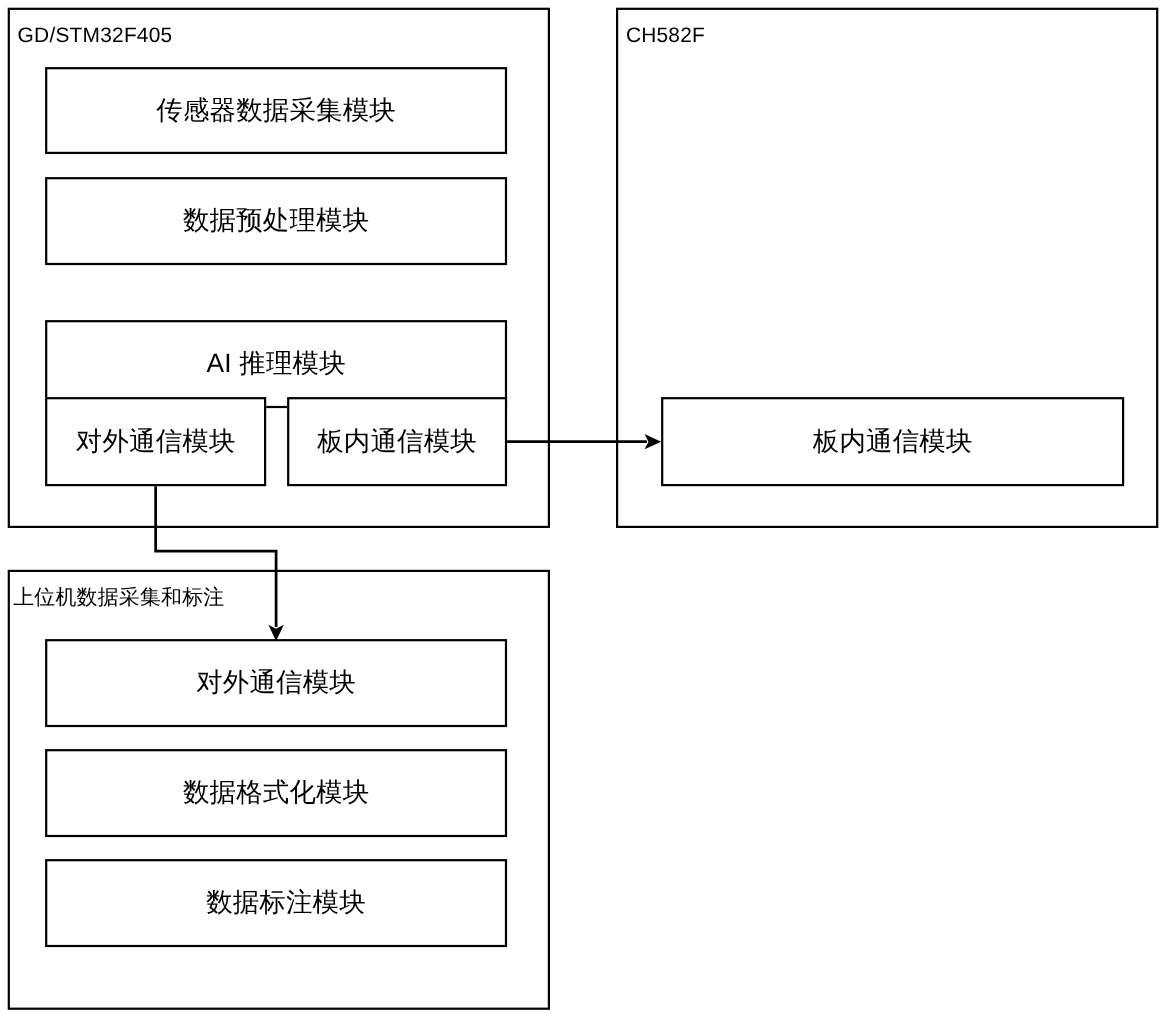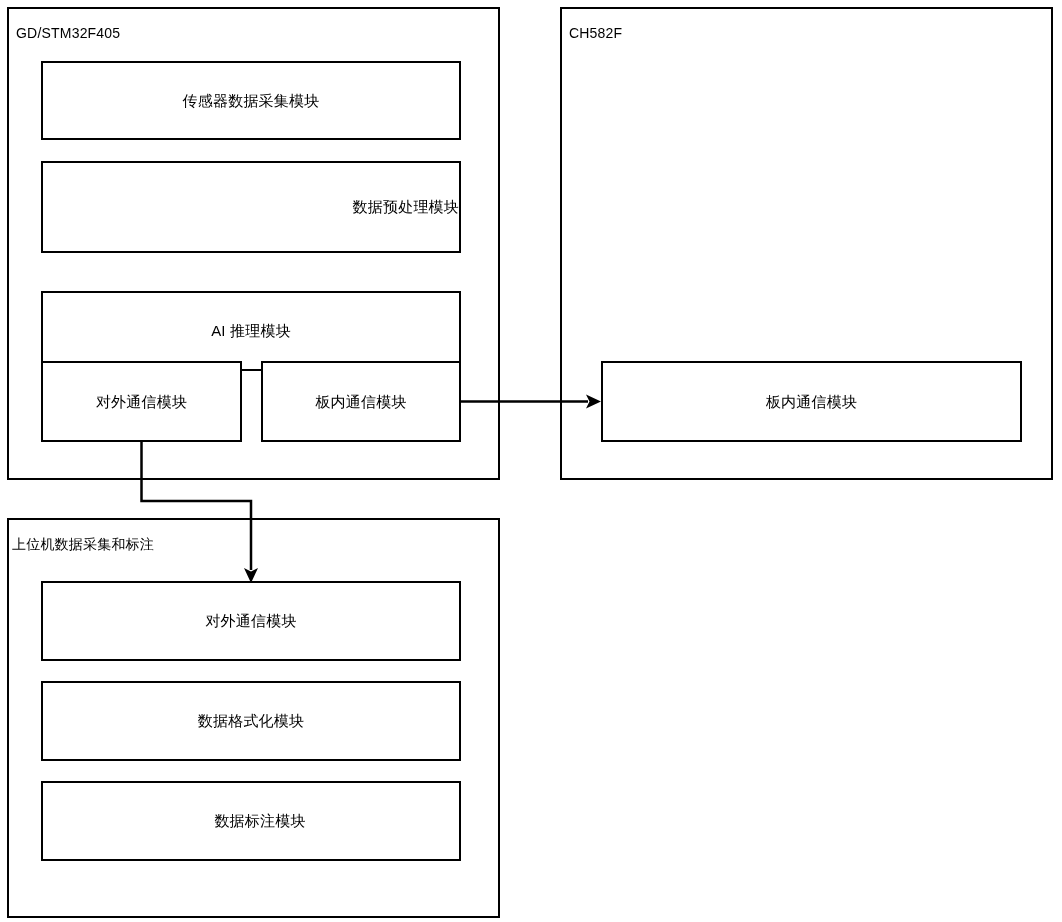--- a/index.html
+++ b/index.html
@@ -20,37 +20,37 @@
     overflow: hidden;
   }
   .container-box {
     position: absolute;
     box-sizing: border-box;
     border: 2px solid #000000;
     background: #ffffff;
   }
   .container-title {
     position: absolute;
-    font-size: 14px;
+    font-size: 19px;
     line-height: 22px;
     color: #000000;
     white-space: nowrap;
     letter-spacing: 0.2px;
   }
   .module-box {
     position: absolute;
     box-sizing: border-box;
     border: 2px solid #000000;
     background: #ffffff;
     display: flex;
     align-items: center;
     justify-content: center;
   }
   .module-label {
-    font-size: 15px;
+    font-size: 24px;
     line-height: 22px;
     color: #000000;
     white-space: nowrap;
     text-align: center;
     letter-spacing: 0.2px;
   }
   #connector-layer {
     position: absolute;
     left: 0;
     top: 0;
@@ -75,21 +75,21 @@
 <div id="diagram-root">
 
   <div class="container-box" style="left:7px; top:7px; width:493px; height:473px;"></div>
 
   <div class="container-title" style="left:16px; top:22px;">GD/STM32F405</div>
 
   <div class="module-box" style="left:41px; top:61px; width:420px; height:79px;">
     <span class="module-label">传感器数据采集模块</span>
   </div>
 
-  <div class="module-box" style="left:41px; top:161px; width:420px; height:92px;justify-content:flex-end;">
+  <div class="module-box" style="left:41px; top:161px; width:420px; height:80px;">
     <span class="module-label">数据预处理模块</span>
   </div>
 
   <div class="module-box" style="left:41px; top:261px; width:420px; height:80px;margin-top:30px;">
     <span class="module-label">AI 推理模块</span>
   </div>
 
   <div class="module-box" style="left:41px; top:361px; width:201px; height:81px;">
     <span class="module-label">对外通信模块</span>
   </div>

